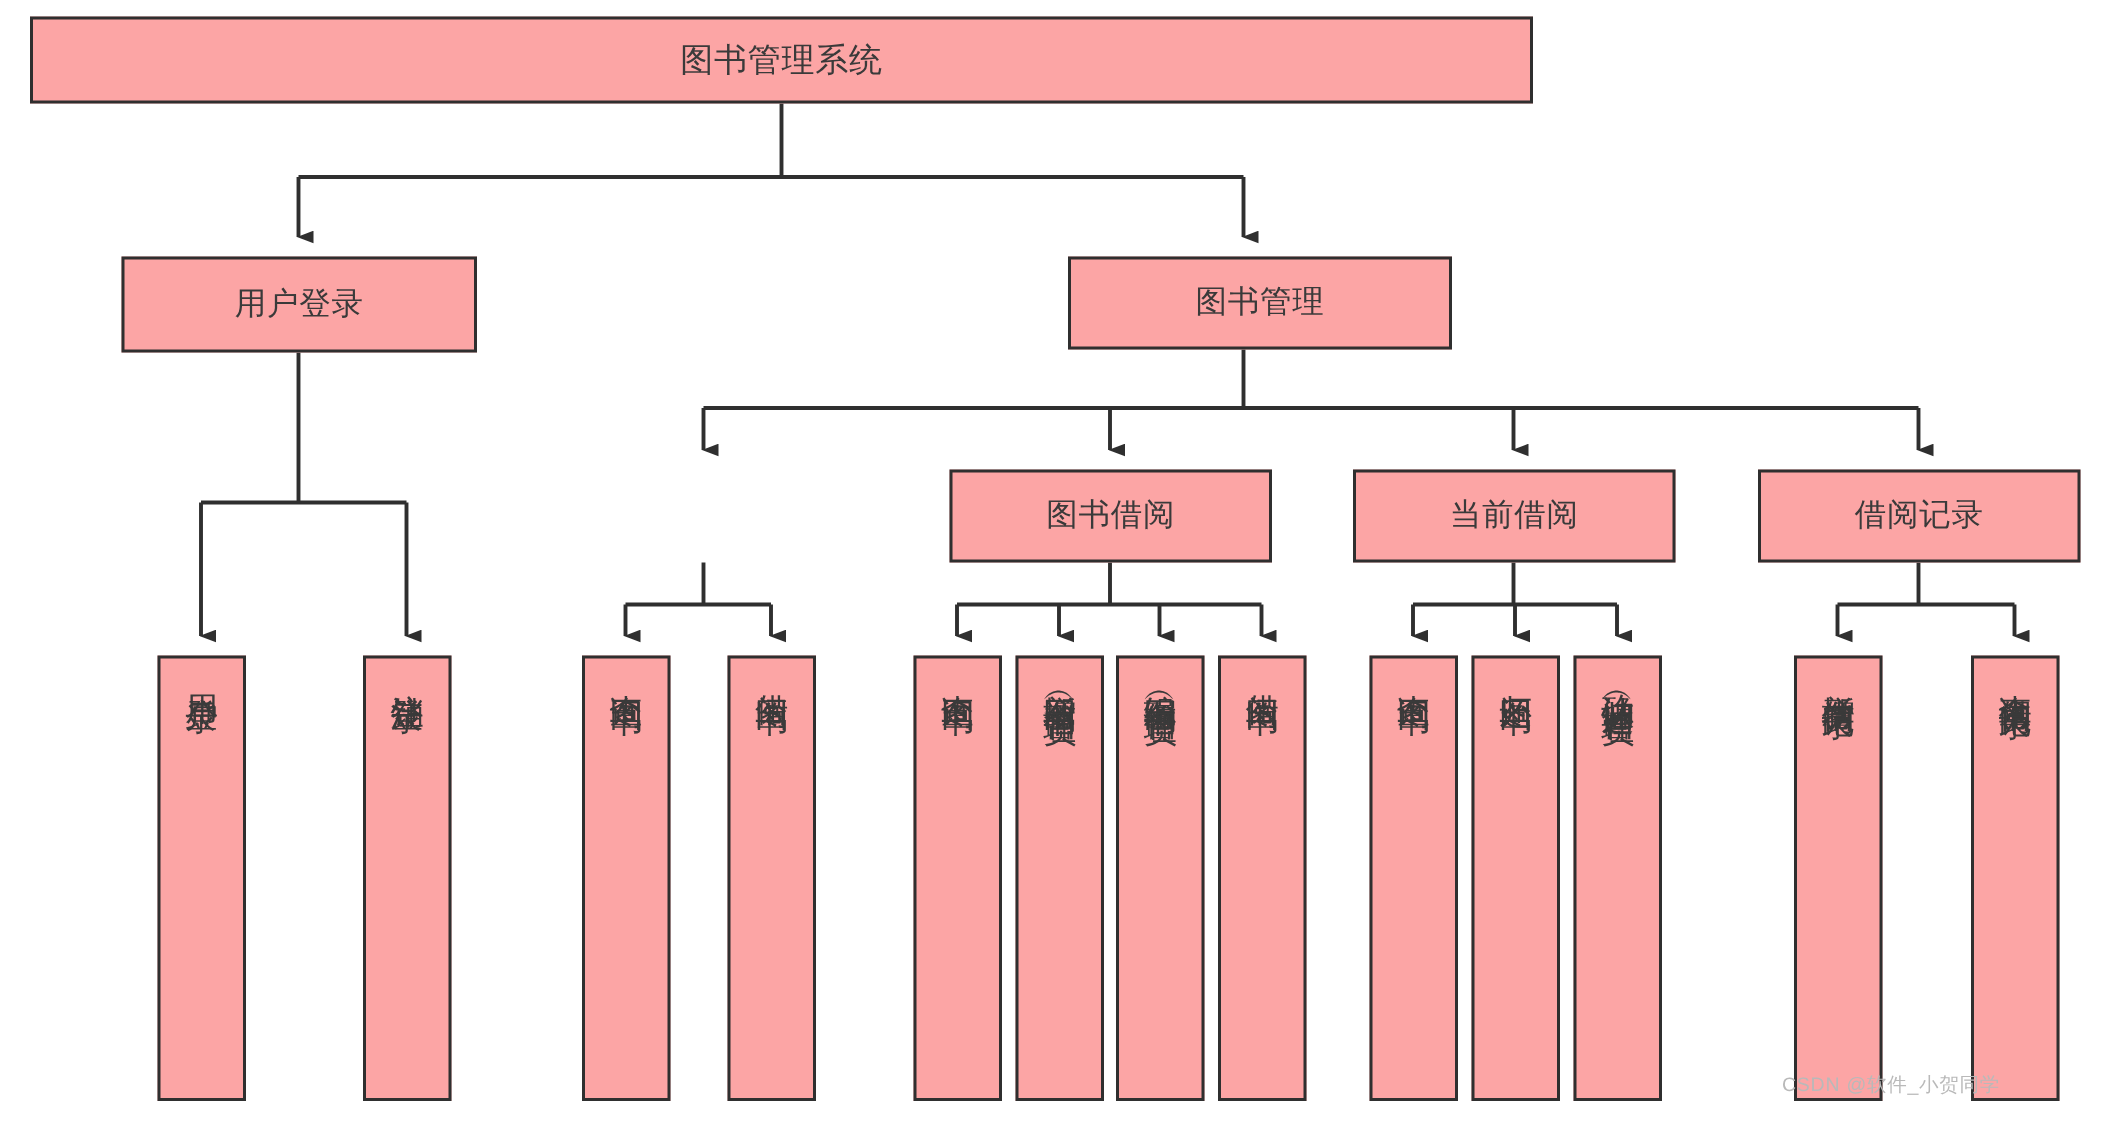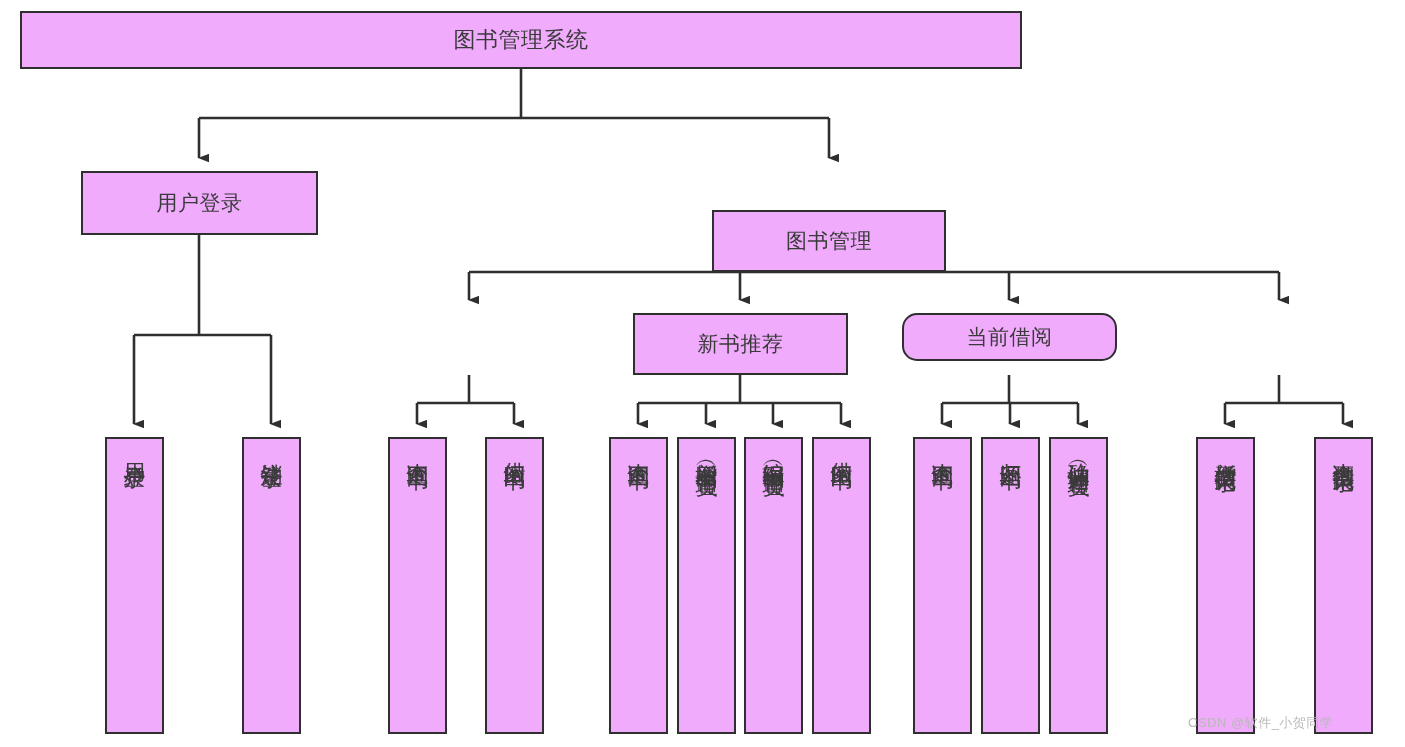--- a/index.html
+++ b/index.html
@@ -23,21 +23,21 @@
     left: 0;
     top: 0;
     width: 1405px;
     height: 747px;
     pointer-events: none;
   }
   .node {
     position: absolute;
     box-sizing: border-box;
     border: 2.5px solid #2f2f2f;
-    background: #f0abfc;
+    background: #fca5a5;
     display: flex;
     align-items: center;
     justify-content: center;
     overflow: hidden;
   }
   .node-label {
     color: #3a3a3a;
     line-height: 1.05;
     text-align: center;
     white-space: pre-line;
@@ -132,33 +132,36 @@
   </svg>
 
   <div class="node horiz root" style="left:20px; top:11px; width:1002px; height:58px;">
     <span class="node-label">图书管理系统</span>
   </div>
 
   <div class="node horiz" style="left:81px; top:171px; width:237px; height:64px;">
     <span class="node-label">用户登录</span>
   </div>
 
-  <div class="node horiz" style="left:712px; top:171px; width:234px; height:62px;margin-top:39px;">
+  <div class="node horiz" style="left:712px; top:171px; width:256px; height:62px;">
     <span class="node-label">图书管理</span>
   </div>
 
 
   <div class="node horiz" style="left:633px; top:313px; width:215px; height:62px;">
-    <span class="node-label">新书推荐</span>
-  </div>
-
-  <div class="node horiz" style="left:902px; top:313px; width:215px; height:48px;border-radius:15px;">
+    <span class="node-label">图书借阅</span>
+  </div>
+
+  <div class="node horiz" style="left:902px; top:313px; width:215px; height:62px;">
     <span class="node-label">当前借阅</span>
   </div>
 
+  <div class="node horiz" style="left:1172px; top:313px; width:215px; height:62px;">
+    <span class="node-label">借阅记录</span>
+  </div>
 
   <div class="node vert" style="left:105px; top:437px; width:59px; height:297px;">
     <span class="node-label">用户登录</span>
   </div>
 
   <div class="node vert" style="left:242px; top:437px; width:59px; height:297px;">
     <span class="node-label">注销登录</span>
   </div>
 
   <div class="node vert" style="left:388px; top:437px; width:59px; height:297px;">

